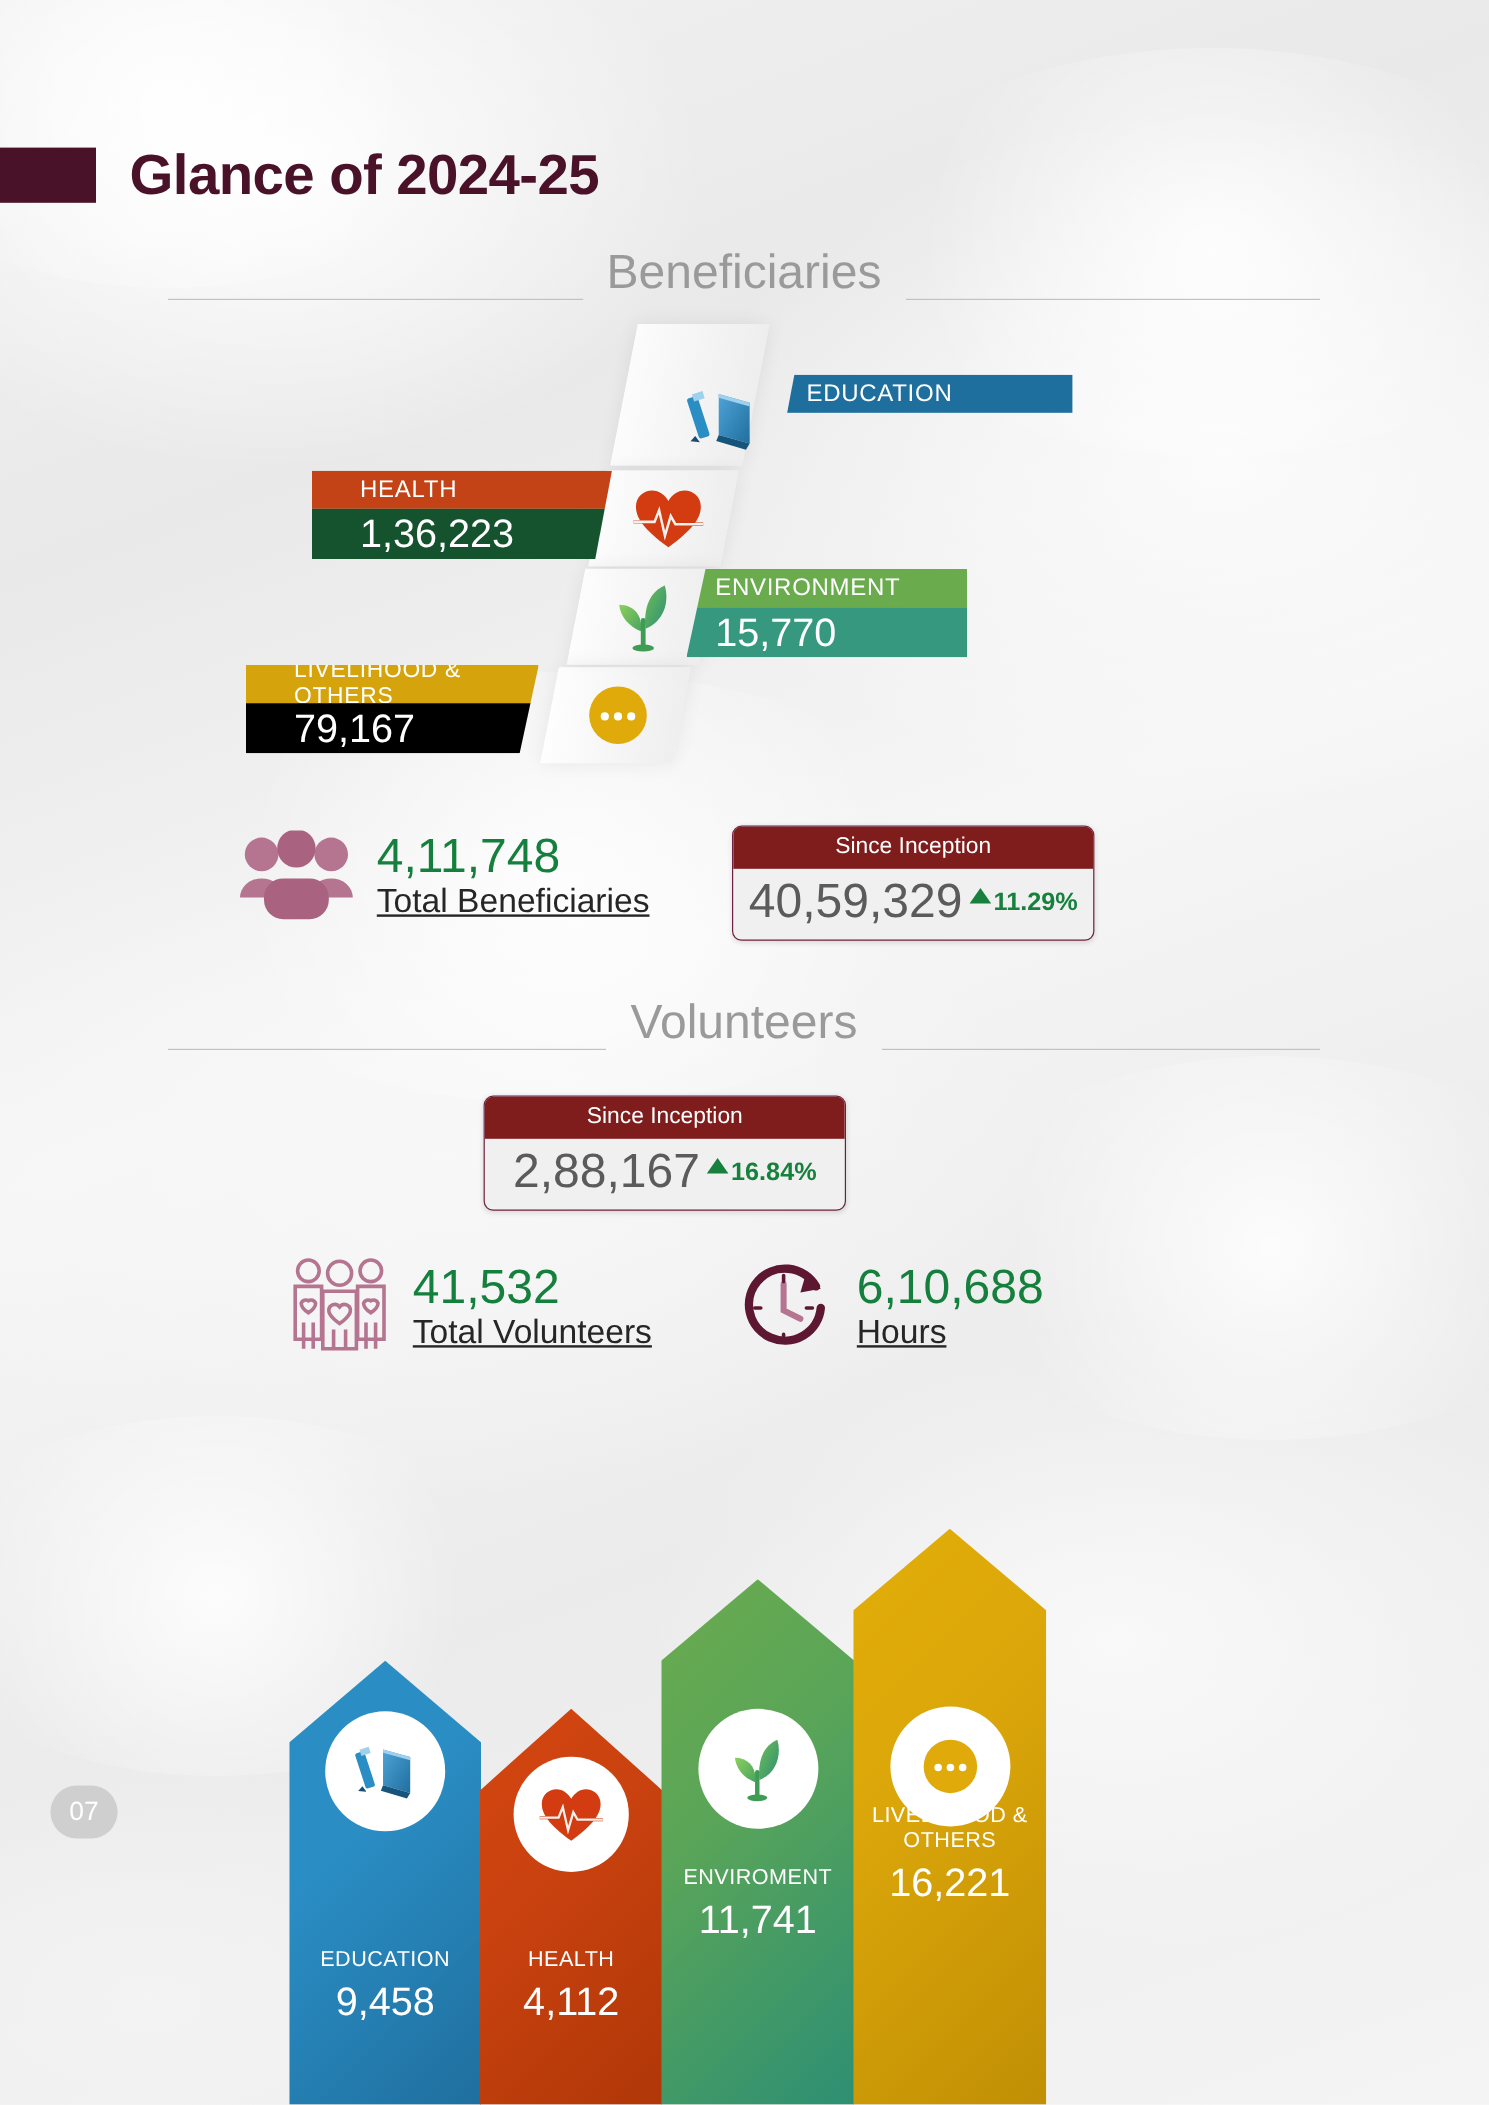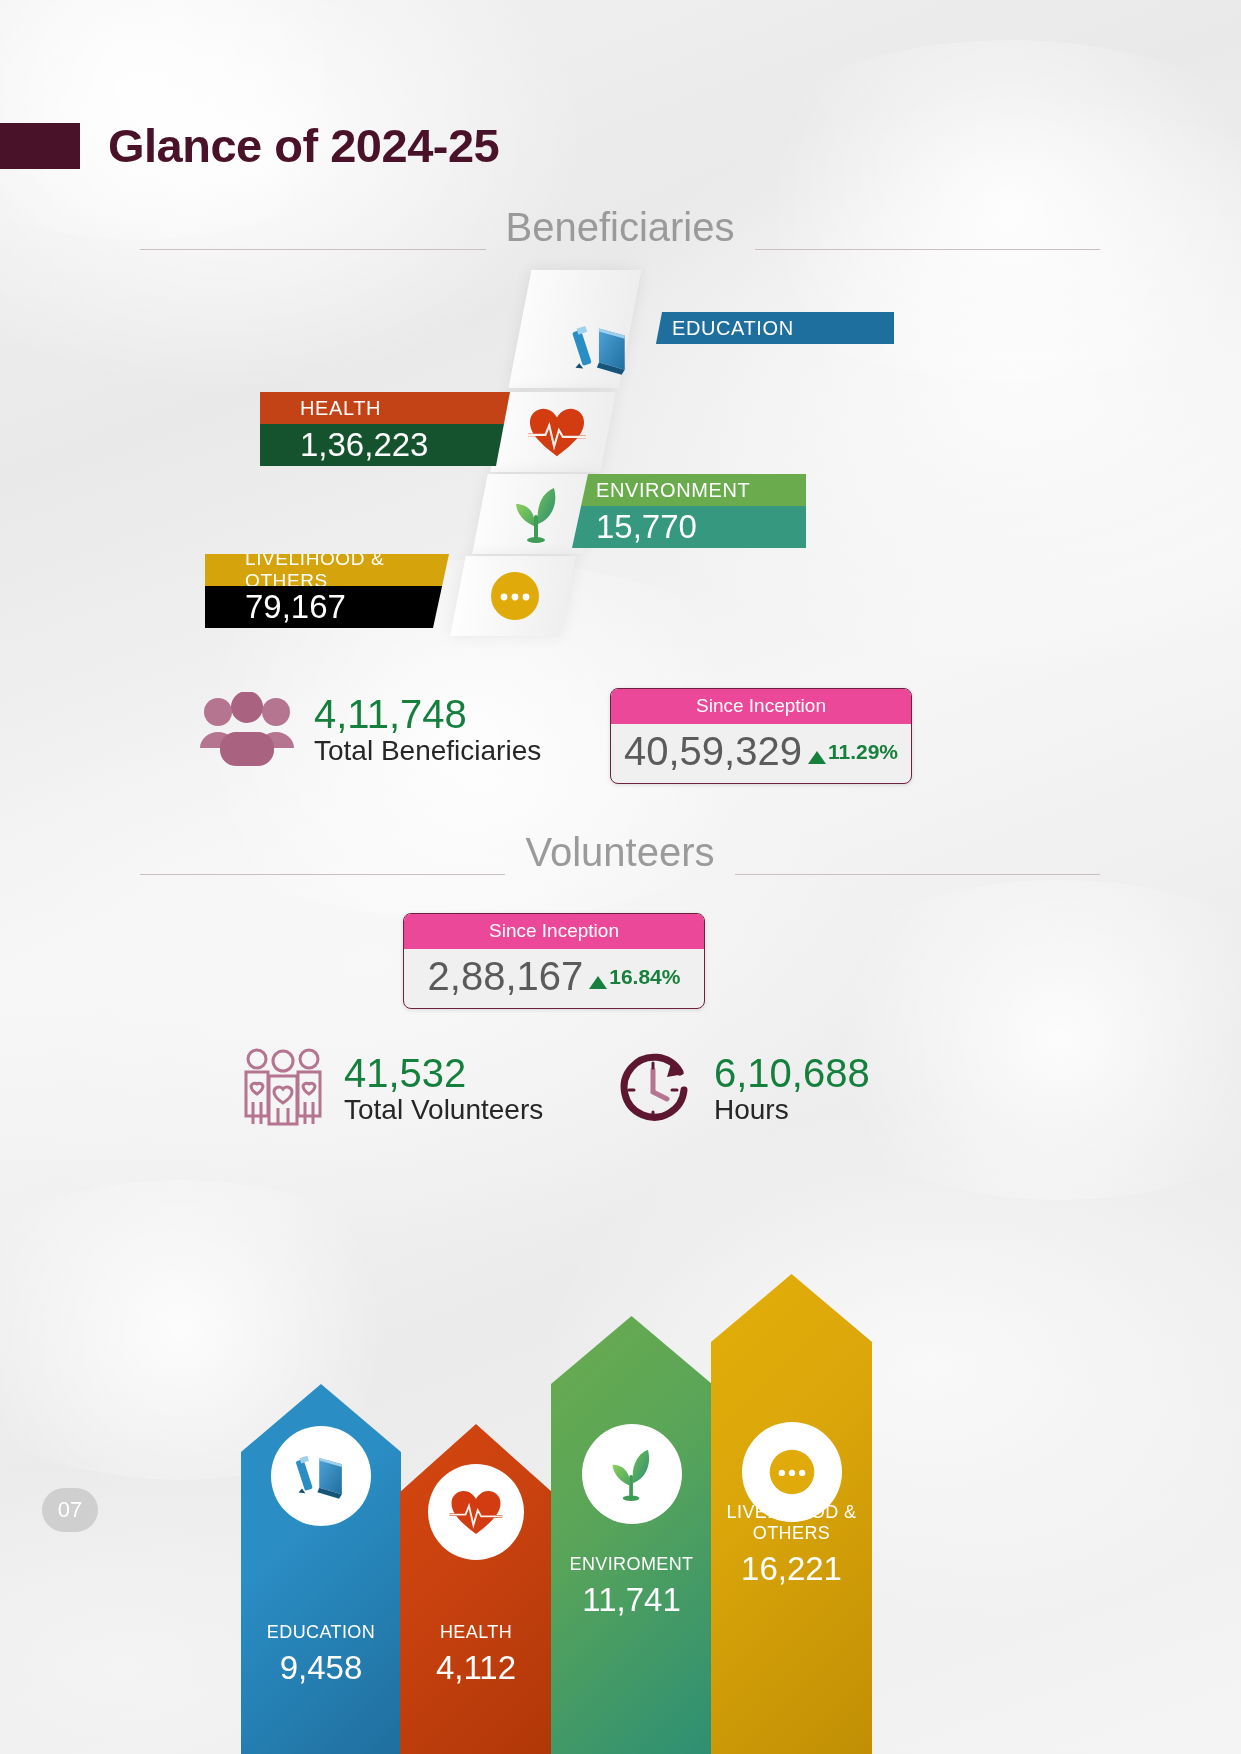--- a/index.html
+++ b/index.html
@@ -83,35 +83,35 @@
   .bar-env .val { background: #35987f; }
 
   .bar-liv { left: 205px; top: 292px; width: 244px;
     clip-path: polygon(0 0, 100% 0, 228px 100%, 0 100%); }
   .bar-liv .cap { background: #d5a30c; }
   .bar-liv .val { background: #000000; }
 
   
   .stat-row { position: absolute; display: flex; align-items: center; gap: 18px; }
   .stat-num { font-size: 40px; color: #15803d; line-height: 1.05; }
-  .stat-cap { font-size: 28px; color: #262626; line-height: 1.15; }
+  .stat-cap { font-size: 28px; color: #262626; line-height: 1.15; text-decoration: underline; }
 
   
   .si-card {
     position: absolute; border: 1px solid #6e2040; border-radius: 8px;
     background: #f0f0f0; overflow: hidden;
     box-shadow: 0 1px 4px rgba(0,0,0,0.12);
   }
   .si-head {
-    background: #ec4899; color: #fff; text-align: center;
+    background: #7f1d1d; color: #fff; text-align: center;
     font-size: 19px; padding: 6px 13px 7px;
   }
   .si-body { display: flex; align-items: center; justify-content: center; gap: 6px; padding: 5px 14px 9px; }
   .si-val { font-size: 40px; color: #5b5b5b; }
-  .si-delta { font-size: 21px; color: #16803c; font-weight: bold; display: flex; align-items: flex-end; gap: 2px; }
+  .si-delta { font-size: 21px; color: #16803c; font-weight: bold; display: flex; align-items: flex-start; gap: 2px; }
   .tri { width: 0; height: 0; border-left: 9px solid transparent; border-right: 9px solid transparent; border-bottom: 13px solid #16803c; }
 
   
   .arrows { position: absolute; left: 0; bottom: 0; width: 1241px; height: 610px; }
   .arrow {
     position: absolute; bottom: 0;
     display: flex; flex-direction: column; align-items: center;
   }
   .arrow .shape {
     width: 100%; height: 100%; position: absolute; left: 0; top: 0;

